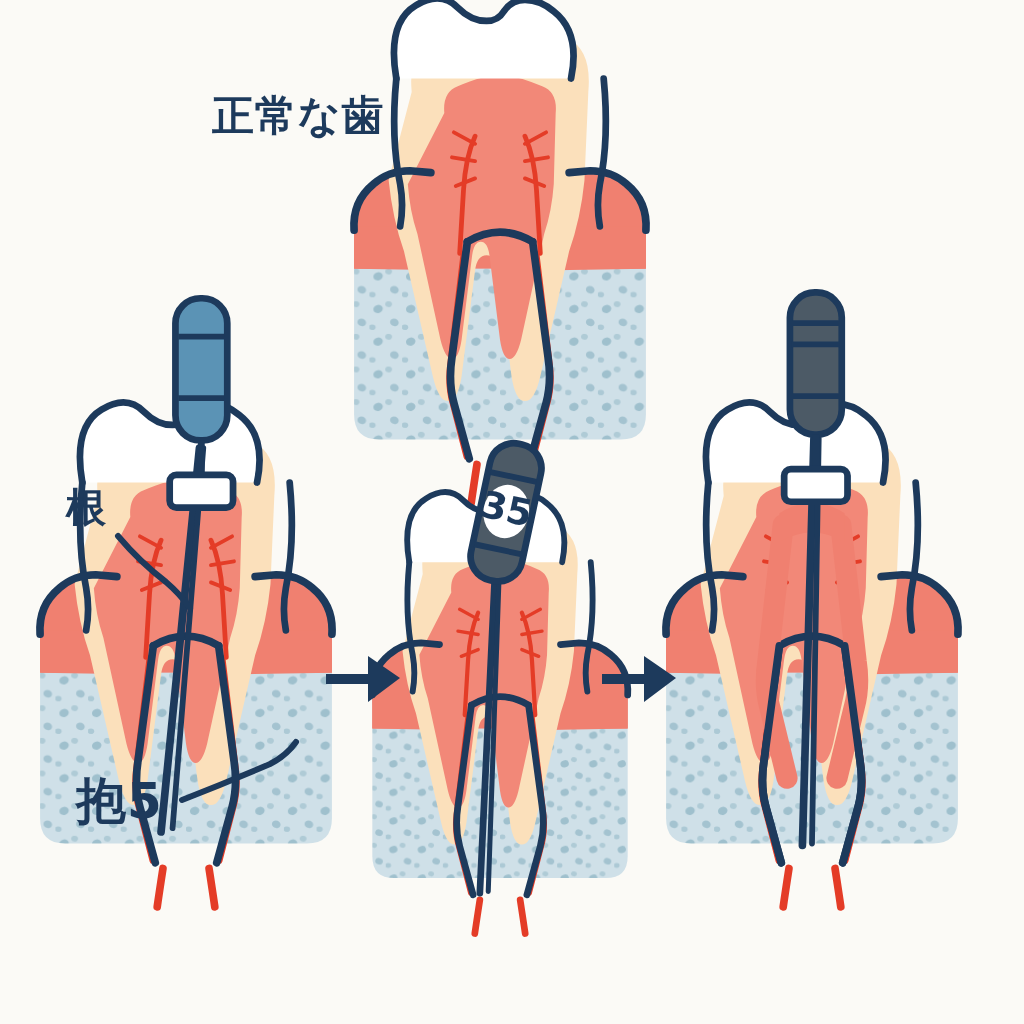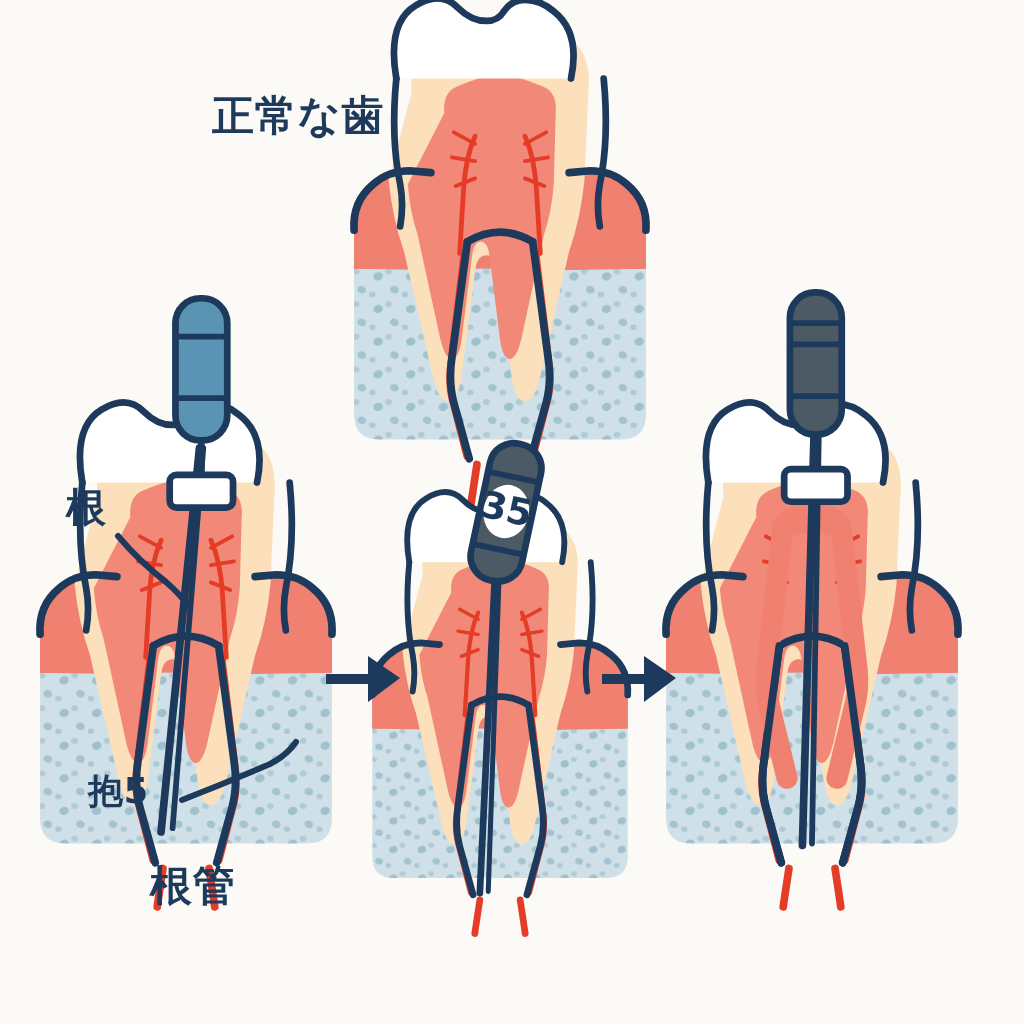--- a/index.html
+++ b/index.html
@@ -17,21 +17,21 @@
     font-weight:700;
     letter-spacing:.02em;
     white-space:nowrap;
     font-family:"DejaVu Sans","Liberation Sans",sans-serif;
   }
   .lbl-normal{left:212px;top:88px;font-size:42px;}
   .lbl-enlarge{left:420px;top:446px;font-size:40px;}
   .lbl-canal{left:150px;top:858px;font-size:42px;}
   .lbl-fill{left:660px;top:858px;font-size:42px;}
   .lbl-root{left:66px;top:480px;font-size:40px;}
-  .lbl-apex{left:88px;top:768px;font-size:35px;}
+  .lbl-apex{left:76px;top:768px;font-size:50px;}
 </style>
 </head>
 <body>
 
 <div id="stage">
 
 <svg width="1024" height="1024" viewBox="0 0 1024 1024">
   <defs>
 
     <pattern id="bonedots" width="34" height="34" patternUnits="userSpaceOnUse">
@@ -174,17 +174,16 @@
   <g>
     <path d="M602 674 L644 674 L644 656 L676 678 L644 702 L644 684 L602 684 Z" fill="#1d3a5c"></path>
   </g>
 
   <path d="M118 536 q22 26 48 46 q14 12 24 26" fill="none" stroke="#1d3a5c" stroke-width="6" stroke-linecap="round"></path>
   <path d="M182 800 q46 -18 88 -36 q16 -8 26 -22" fill="none" stroke="#1d3a5c" stroke-width="6" stroke-linecap="round"></path>
 </svg>
 
 
 <div class="label lbl-normal">正常な歯</div>
-<div class="label lbl-canal">根管</div>
 <div class="label lbl-root">根</div>
 <div class="label lbl-apex">抱5</div>
 
 </div>
 
 </body></html>

